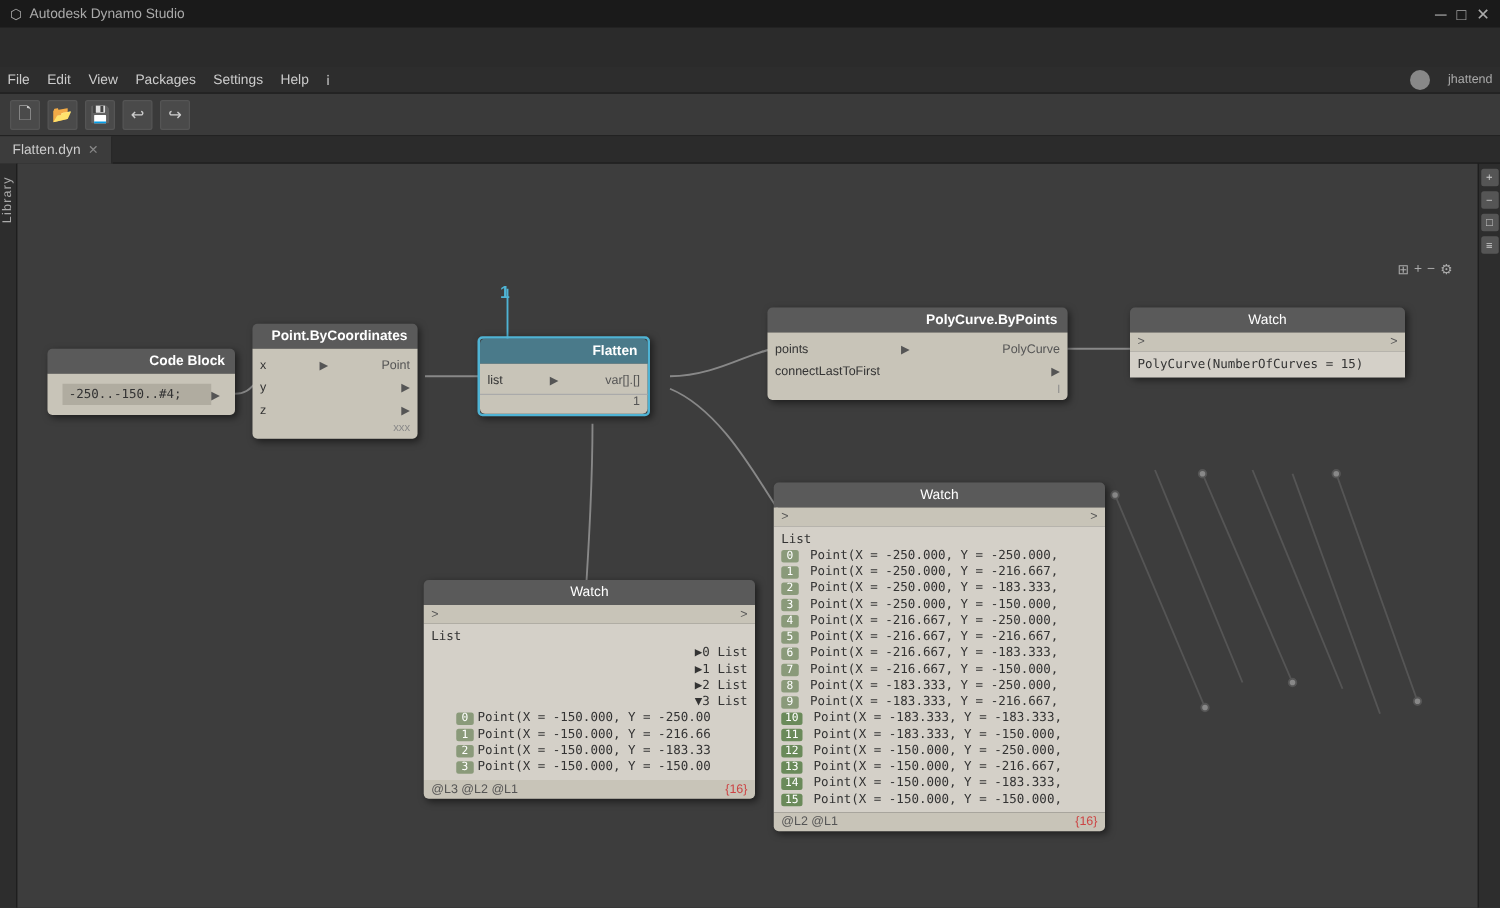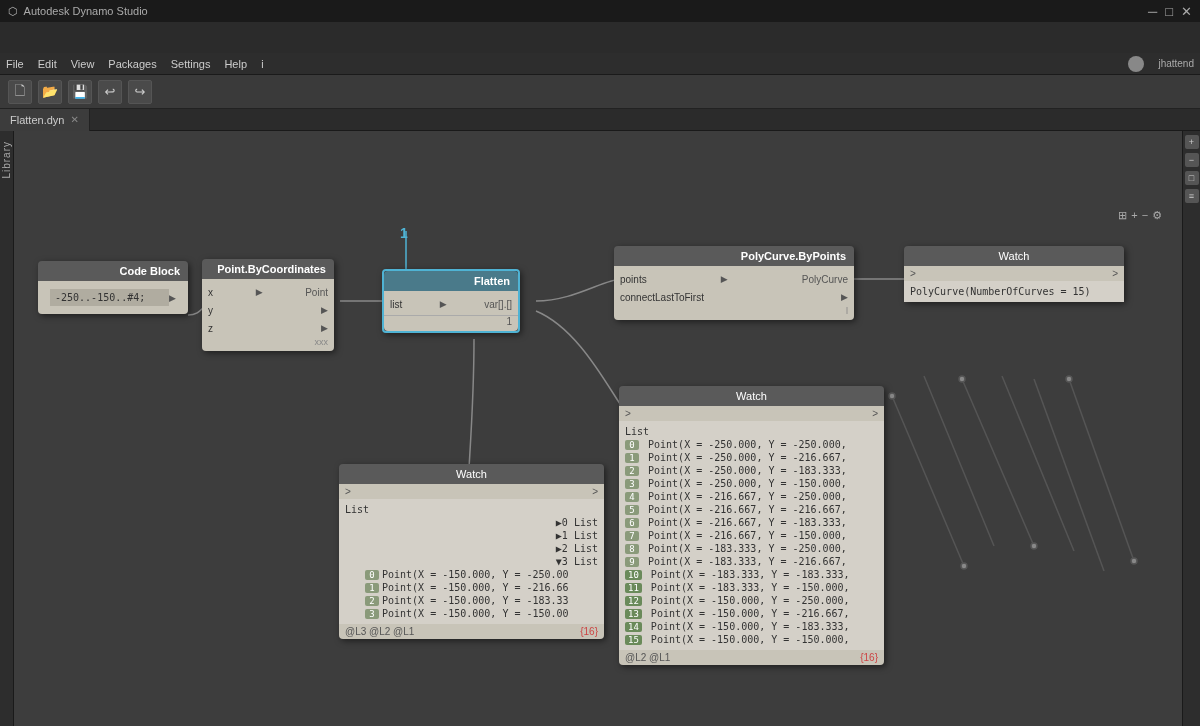--- a/index.html
+++ b/index.html
@@ -169,21 +169,21 @@
       font-size: 10px;
       color: #333;
     }
     .port-arrow {
       font-size: 9px;
       color: #555;
     }
 
     
     #node-codeblock {
-      left: 24px; top: 130px;
+      left: 24px; top: 148px;
       width: 150px;
     }
     #node-codeblock .node-body {
       background: #c8c4b8;
       padding: 6px;
     }
     .code-input {
       background: #b0aca0;
       color: #333;
       font-family: monospace;

